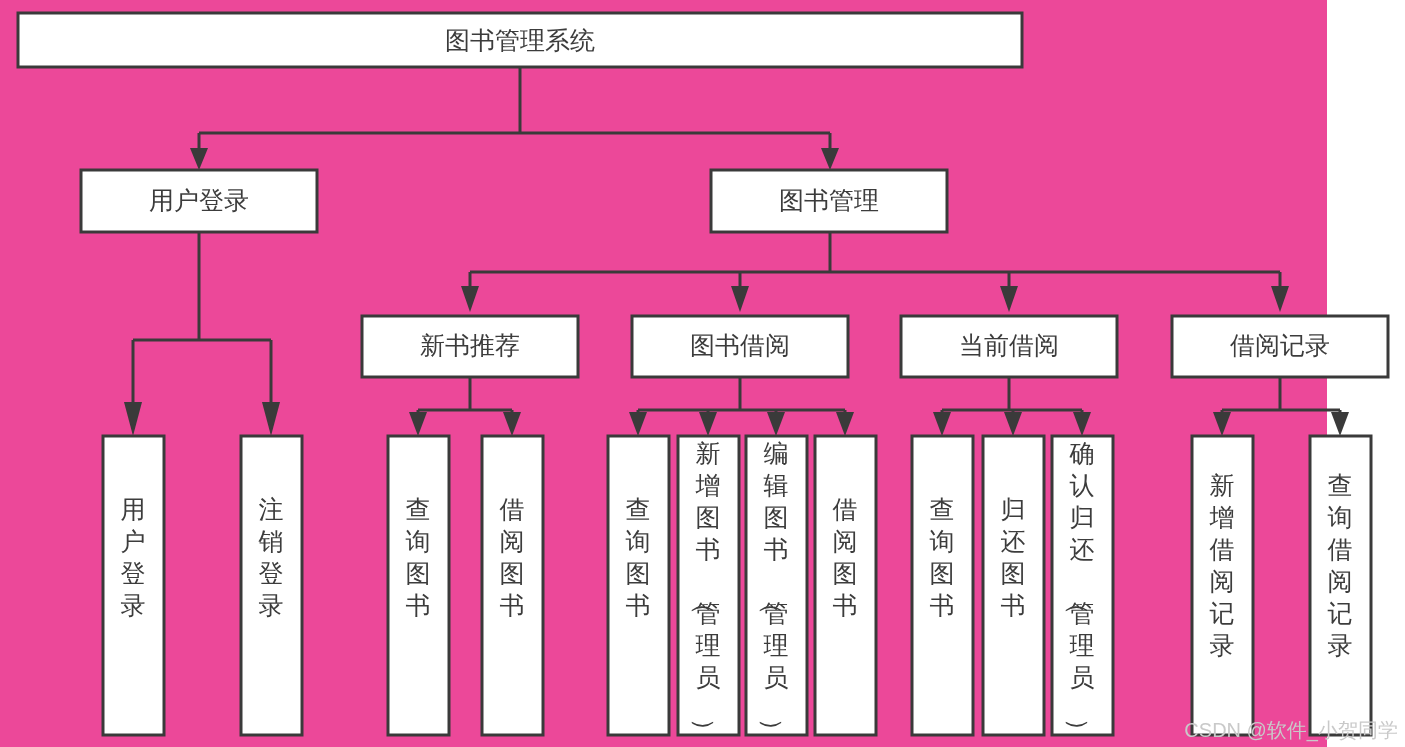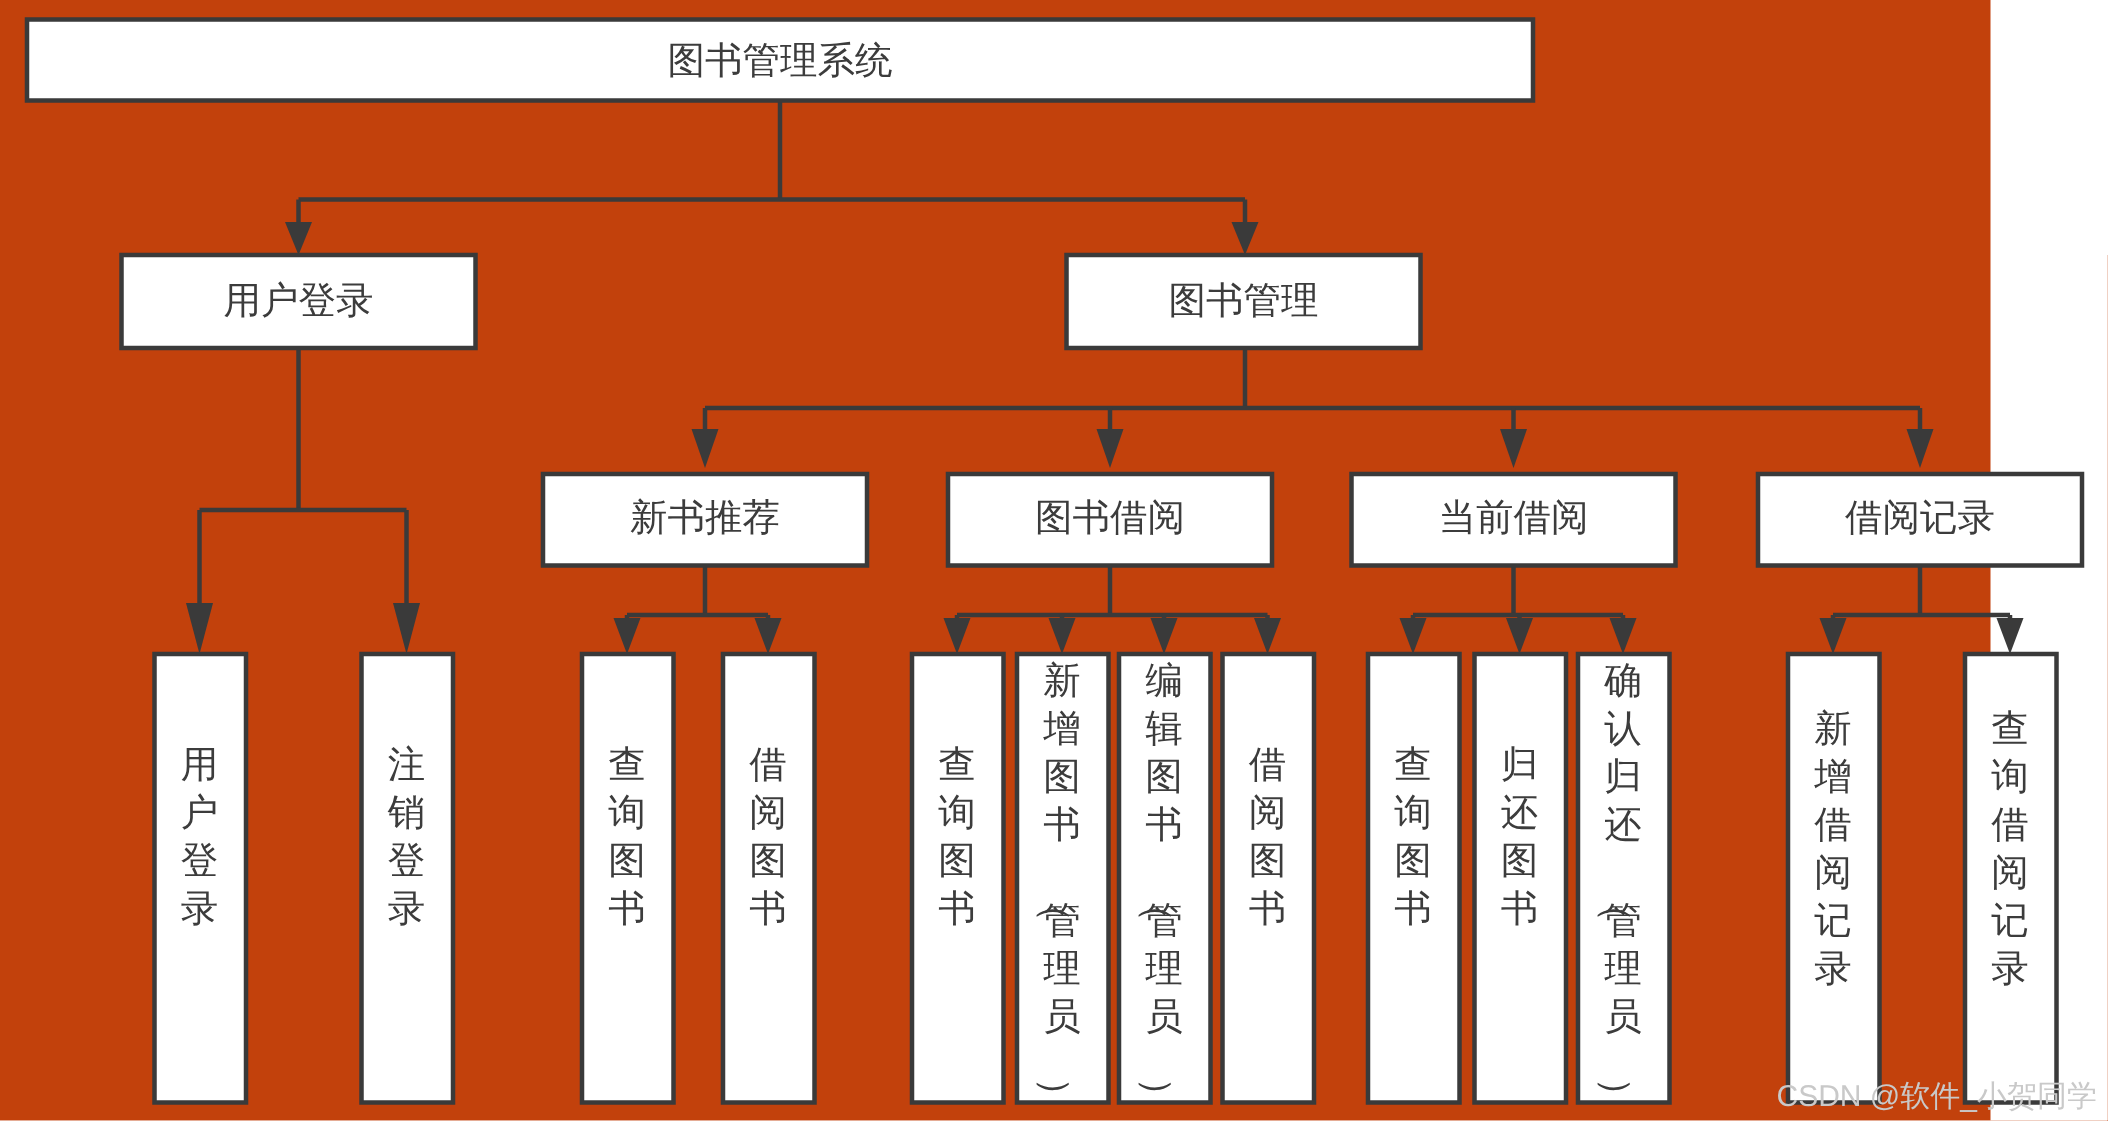--- a/index.html
+++ b/index.html
@@ -11,21 +11,21 @@
   body {
     width: 1405px;
     height: 747px;
     font-family: "Liberation Sans", "DejaVu Sans", sans-serif;
     overflow: hidden;
   }
   #diagram-root {
     position: relative;
     width: 1327px;
     height: 747px;
-    background: #c2410c;
+    background: #ec4899;
   }
   svg#diagram-canvas {
     position: absolute;
     left: 0;
     top: 0;
     width: 1405px;
     height: 747px;
   }
   .node-box {
     fill: #ffffff;

